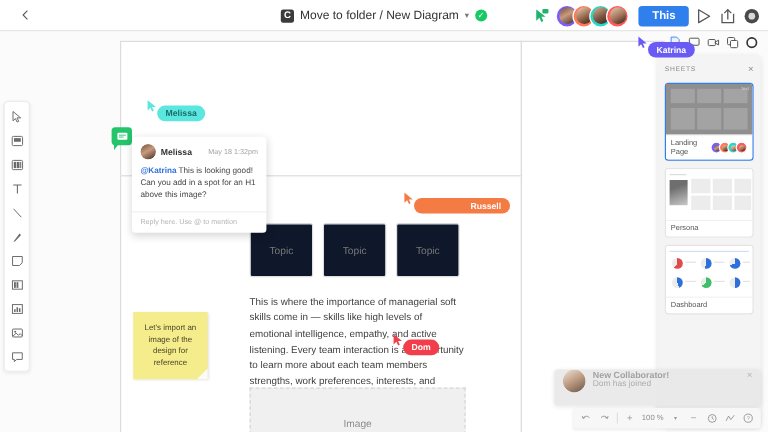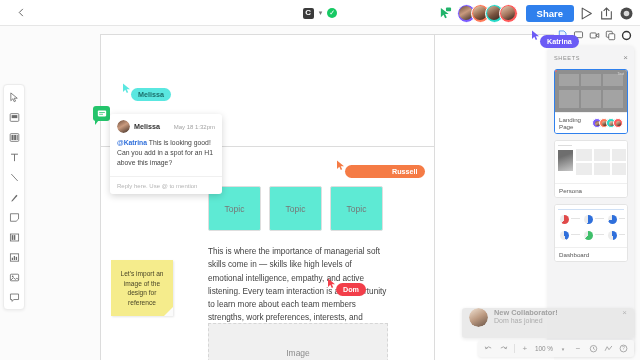--- a/index.html
+++ b/index.html
@@ -84,21 +84,21 @@
     position: absolute; left: 0; top: 26px; width: 640px; height: 334px;
     background: #fbfbfb; overflow: hidden;
   }
   .frame { position: absolute; border: 1px solid #dcdcdc; background: #fff; }
   #frame-top { left: 100px; top: 8px; width: 335px; height: 120px; }
   #frame-mid { left: 100px; top: 120px; width: 335px; height: 230px; }
   #frame-right { left: 434px; top: 8px; width: 120px; height: 342px; border-right: none; }
 
   .topic-card {
     position: absolute; top: 160px; width: 53px; height: 45px;
-    border: 1px solid #dedede; background: #5eead4; border-radius: 2px;
+    border: 1px solid #dedede; background: #0f172a; border-radius: 2px;
     display: flex; align-items: center; justify-content: center;
     font-size: 8.5px; color: #777;
   }
 
   #body-copy {
     position: absolute; left: 208px; top: 219px; width: 180px;
     font-size: 8.2px; line-height: 1.62; color: #3f3f3f;
   }
 
   #image-ph {
@@ -254,20 +254,21 @@
 
 <div id="topbar">
   <div id="back-btn">
     <svg viewBox="0 0 10 10" style="width:9px;height:9px;">
       <path d="M6.5 1 L2.5 5 L6.5 9" fill="none" stroke="#555" stroke-width="1"></path>
     </svg>
   </div>
 
   <div id="doc-title-wrap">
     <div class="doc-app-icon">C</div>
+    <span id="doc-title">Move to folder / New Diagram</span>
     <span id="title-caret">▾</span>
     <span class="sync-dot">✓</span>
   </div>
 
   <div id="topbar-right">
     <svg id="cursor-badge-icon" viewBox="0 0 14 14">
       <path d="M2 1 L2 11 L4.8 8.4 L6.6 12.2 L8.4 11.3 L6.6 7.6 L10.4 7.6 Z" fill="#21b36a"></path>
       <rect x="7.5" y="0.5" width="5.5" height="4" rx="1" fill="#21b36a"></rect>
     </svg>
 
@@ -279,21 +280,21 @@
           <div class="av-inner face-b"></div>
         </div>
       <div class="av av-ring" style="background:#26d9c7">
           <div class="av-inner face-c"></div>
         </div>
       <div class="av av-ring" style="background:#ff5a5a">
           <div class="av-inner face-d"></div>
         </div>
     </div>
 
-    <div id="share-btn">Share</div>
+    <div id="share-btn">This</div>
 
     <svg class="tb-icon" viewBox="0 0 14 14">
       <path d="M3 2 L11.5 7 L3 12 Z" fill="none" stroke="#555" stroke-width="1" stroke-linejoin="round"></path>
     </svg>
     <svg class="tb-icon" viewBox="0 0 14 14">
       <path d="M2.5 5 L2.5 12 L11.5 12 L11.5 5" fill="none" stroke="#555" stroke-width="1"></path>
       <path d="M7 9.5 L7 2 M4.3 4.6 L7 1.9 L9.7 4.6" fill="none" stroke="#555" stroke-width="1"></path>
     </svg>
     <svg class="tb-icon" viewBox="0 0 14 14">
       <circle cx="7" cy="7" r="5.6" fill="#4a4a4a"></circle>

